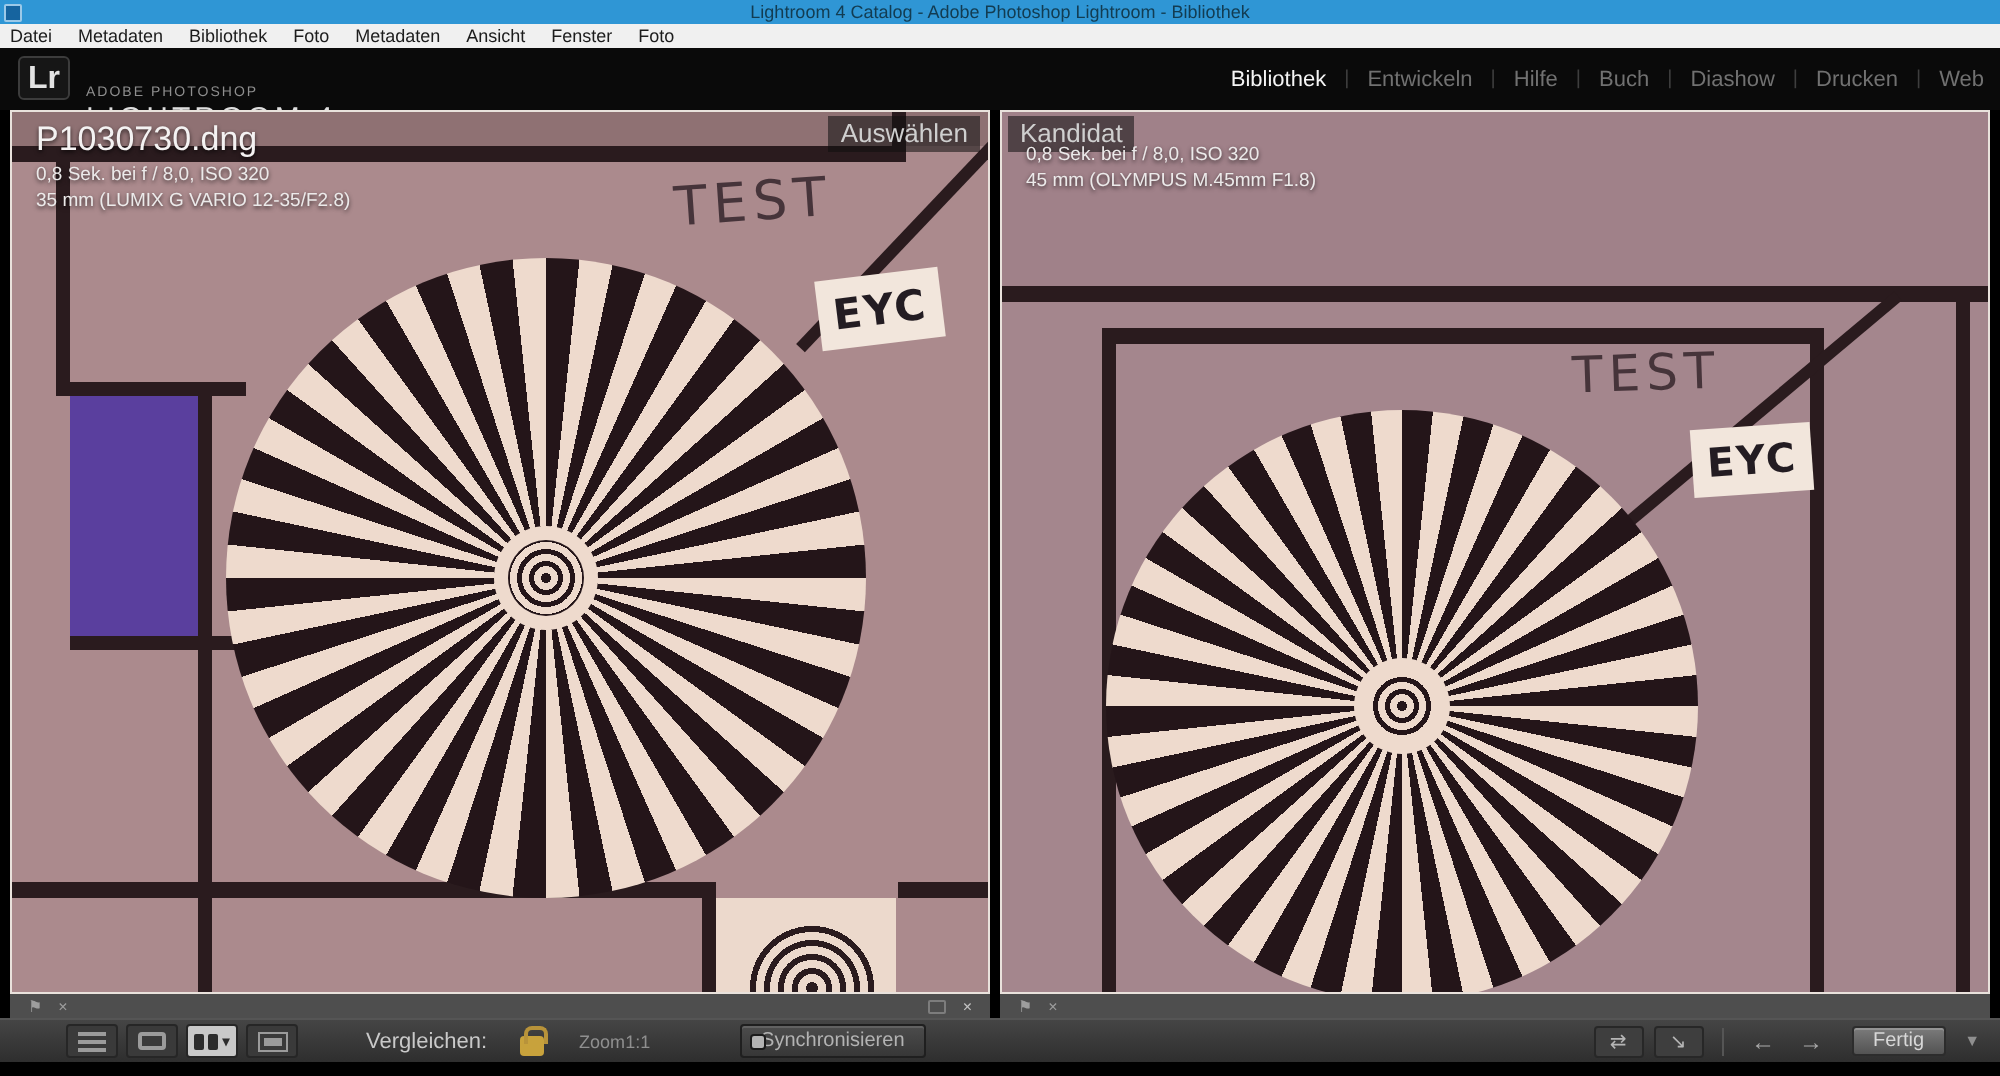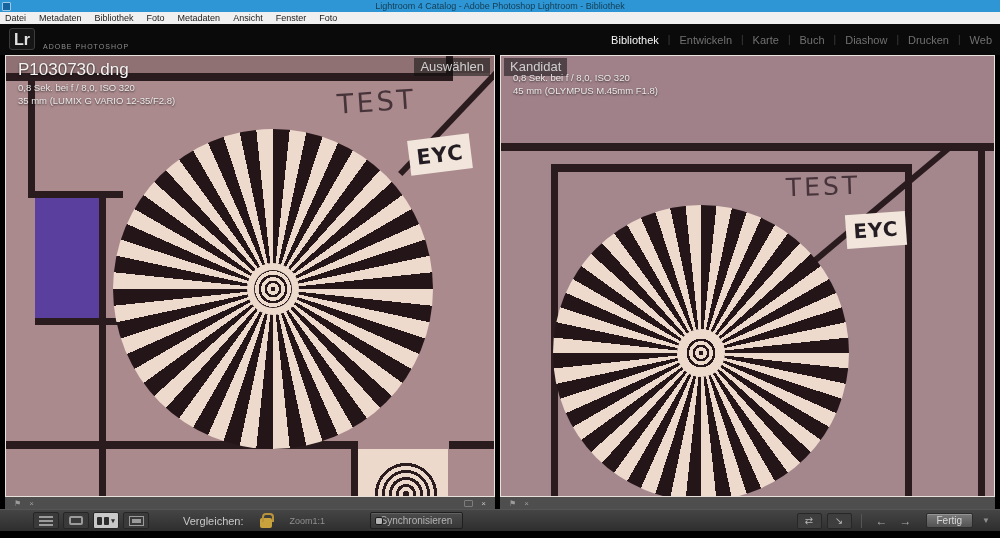--- a/index.html
+++ b/index.html
@@ -140,21 +140,21 @@
   <div class="lr-badge">Lr</div>
   <div class="brand">
     <div class="brand-top">ADOBE PHOTOSHOP</div>
     <div class="brand-bottom">LIGHTROOM 4</div>
   </div>
   <div class="modules">
     <span class="active">Bibliothek</span>
     <span class="sep">|</span>
     <span>Entwickeln</span>
     <span class="sep">|</span>
-    <span>Karte</span>
+    <span>Hilfe</span>
     <span class="sep">|</span>
     <span>Buch</span>
     <span class="sep">|</span>
     <span>Diashow</span>
     <span class="sep">|</span>
     <span>Drucken</span>
     <span class="sep">|</span>
     <span>Web</span>
   </div>
 </div>

